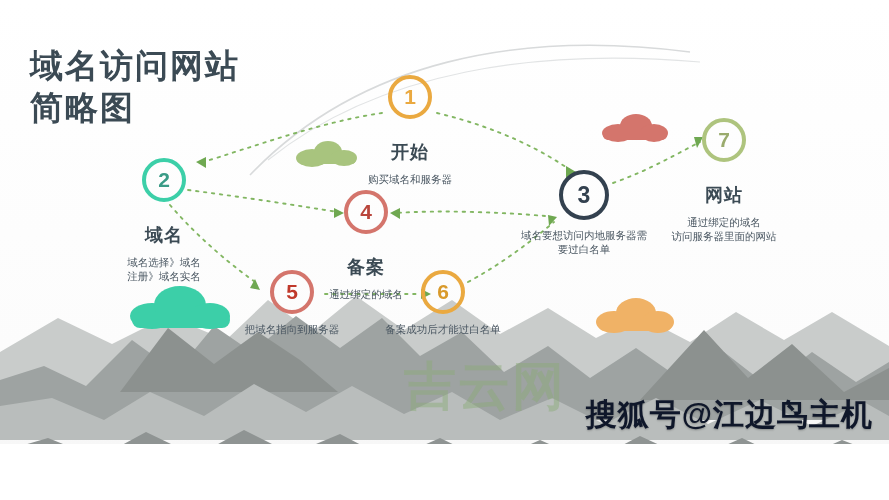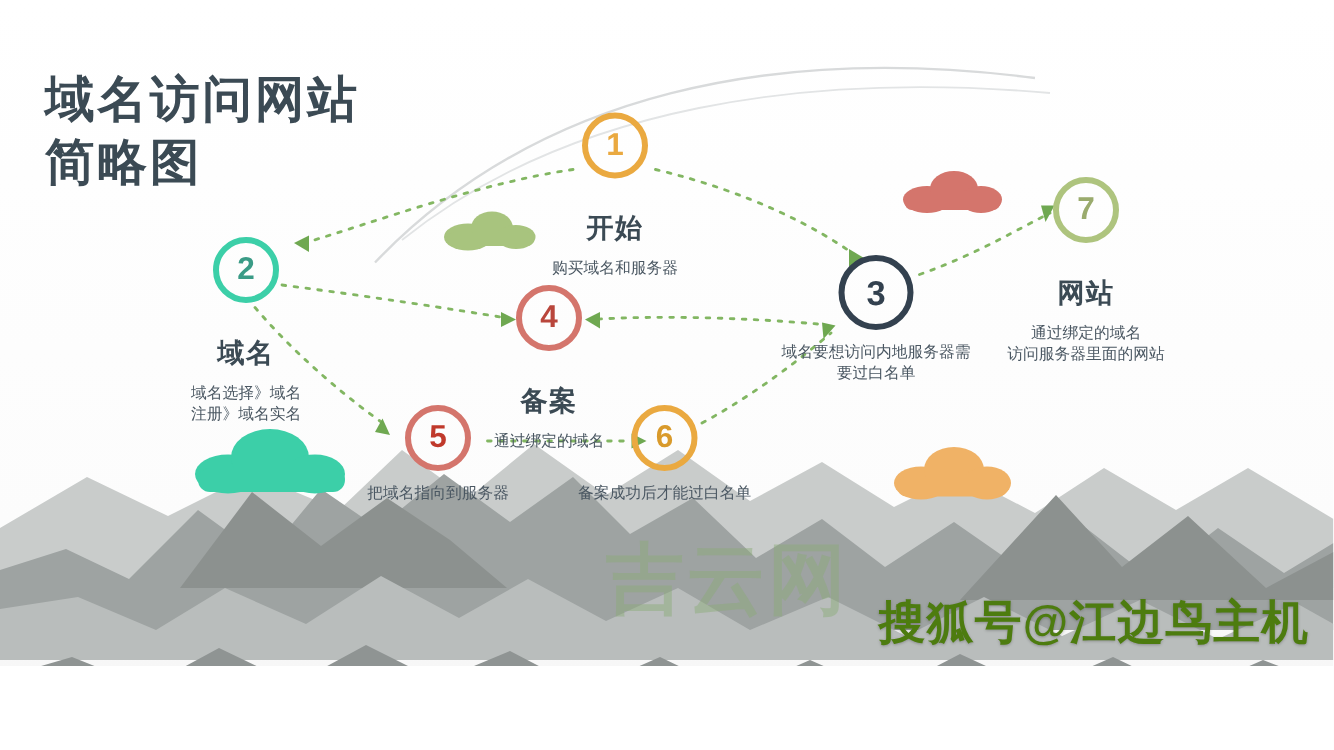--- a/index.html
+++ b/index.html
@@ -40,21 +40,21 @@
   .node-desc{
     font-size:10.5px;color:#4a5762;line-height:14px;
     margin-top:8px;white-space:pre-line;
   }
 
   
 
   
   .wm-main{
     position:absolute;right:16px;bottom:8px;
-    font-size:31px;font-weight:bold;color:#4d7c0f;
+    font-size:31px;font-weight:bold;color:#0f172a;
     letter-spacing:1px;
     text-shadow:0 1px 2px rgba(0,0,0,.25);
     text-align:right;
   }
   .wm-ghost{
     position:absolute;left:404px;top:352px;
     font-size:52px;font-weight:bold;
     color:rgba(138,170,118,.45);
     letter-spacing:2px;
   }

